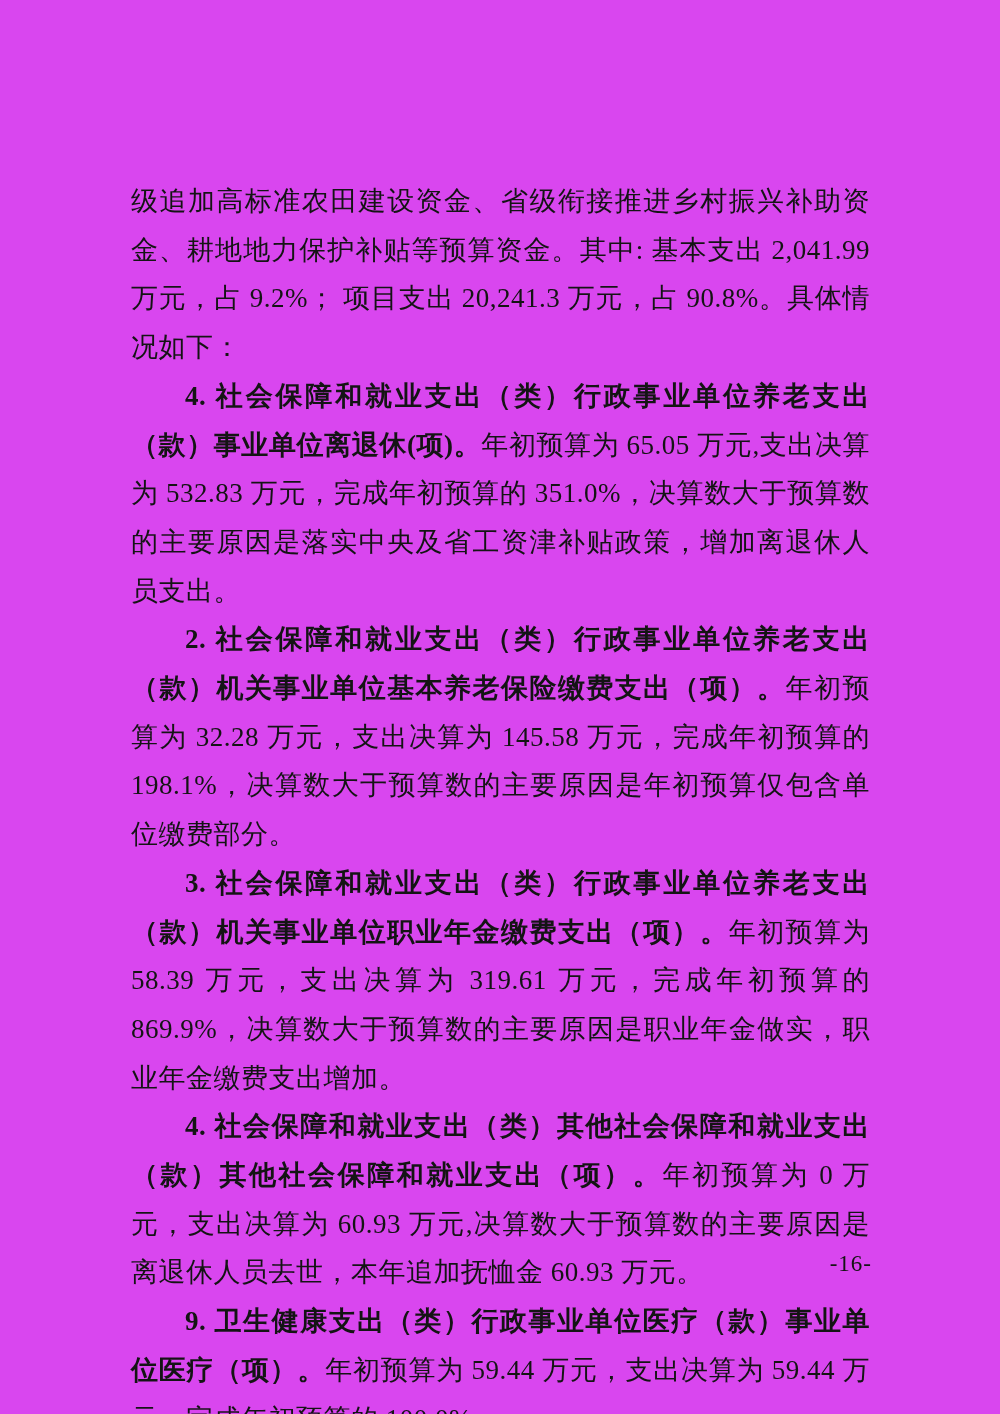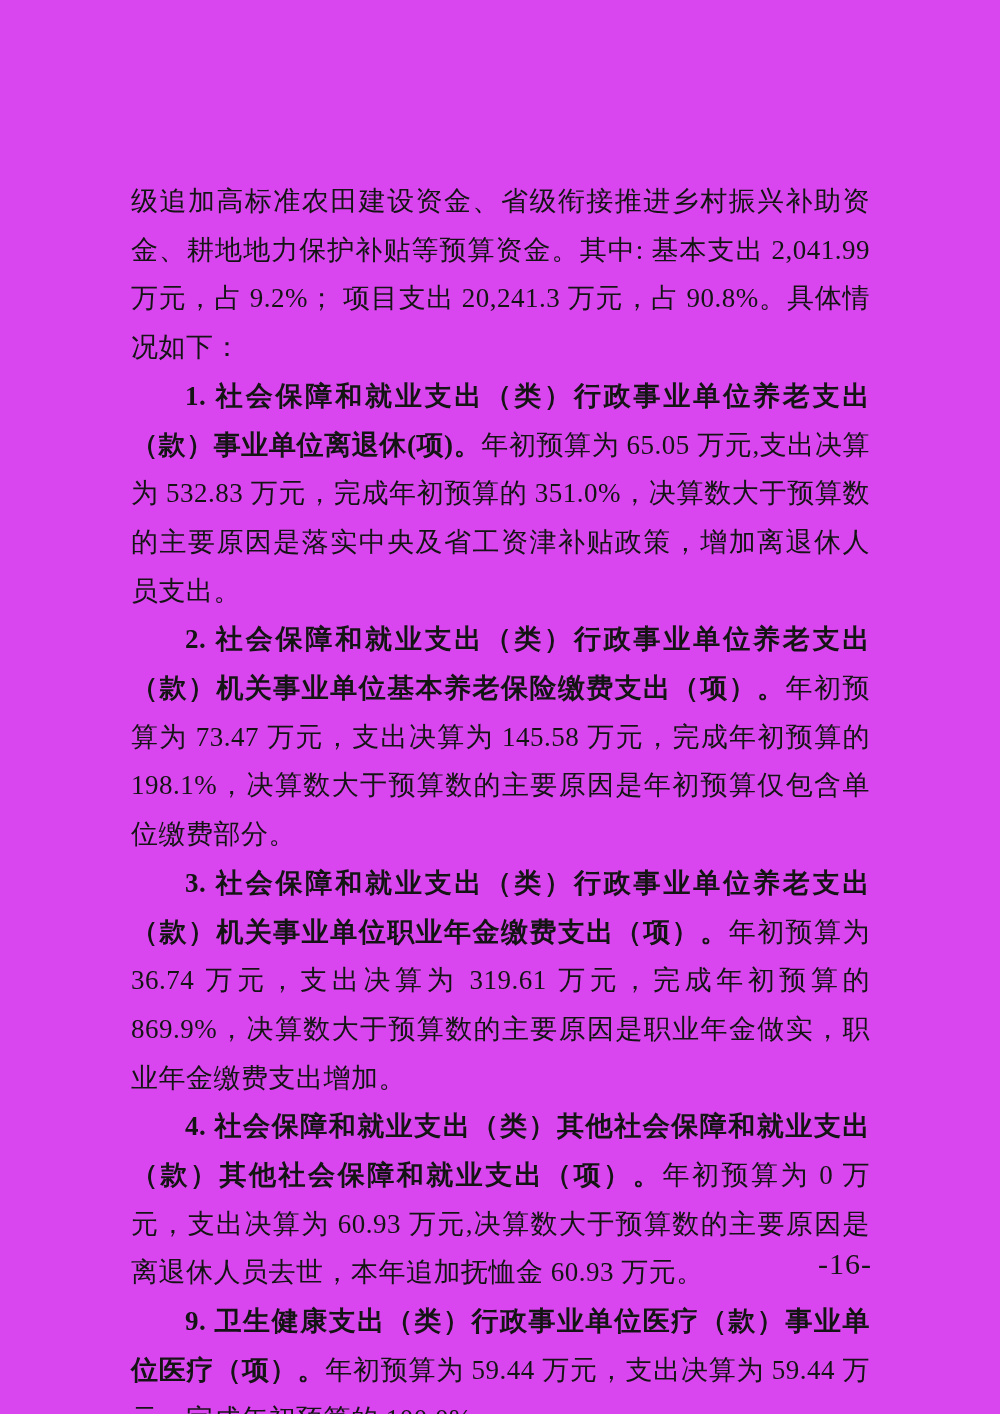--- a/index.html
+++ b/index.html
@@ -40,33 +40,33 @@
   .run {
     font-weight: 400;
   }
   .run.bold {
     font-weight: 700;
   }
   .page-number {
     position: absolute;
     top: 1248px;
     right: 128px;
-    font-size: 30px;
+    font-size: 23px;
     line-height: 32px;
     letter-spacing: 1px;
     color: #141414;
     font-family: "Liberation Serif", "DejaVu Serif", serif;
   }
 </style>
 </head>
 <body>
 
 <div class="page">
   <main class="content">
       <p class=""><span class="run">级追加高标准农田建设资金、省级衔接推进乡村振兴补助资金、耕地地力保护补贴等预算资金。其中: 基本支出 2,041.99 万元，占 9.2%； 项目支出 20,241.3 万元，占 90.8%。具体情况如下：</span></p>
-      <p class="indent"><span class="run bold">1. 社会保障和就业支出（类）行政事业单位养老支出（款）事业单位离退休(项)。</span><span class="run">年初预算为 65.05 万元,支出决算为 532.83 万元，完成年初预算的 351.0%，决算数大于预算数的主要原因是落实中央及省工资津补贴政策，增加离退休人员支出。</span></p>
-      <p class="indent"><span class="run bold">2. 社会保障和就业支出（类）行政事业单位养老支出（款）机关事业单位基本养老保险缴费支出（项）。</span><span class="run">年初预算为 73.47 万元，支出决算为 145.58 万元，完成年初预算的 198.1%，决算数大于预算数的主要原因是年初预算仅包含单位缴费部分。</span></p>
-      <p class="indent"><span class="run bold">3. 社会保障和就业支出（类）行政事业单位养老支出（款）机关事业单位职业年金缴费支出（项）。</span><span class="run">年初预算为 36.74 万元，支出决算为 319.61 万元，完成年初预算的 869.9%，决算数大于预算数的主要原因是职业年金做实，职业年金缴费支出增加。</span></p>
+      <p class="indent"><span class="run bold">4. 社会保障和就业支出（类）行政事业单位养老支出（款）事业单位离退休(项)。</span><span class="run">年初预算为 65.05 万元,支出决算为 532.83 万元，完成年初预算的 351.0%，决算数大于预算数的主要原因是落实中央及省工资津补贴政策，增加离退休人员支出。</span></p>
+      <p class="indent"><span class="run bold">2. 社会保障和就业支出（类）行政事业单位养老支出（款）机关事业单位基本养老保险缴费支出（项）。</span><span class="run">年初预算为 32.28 万元，支出决算为 145.58 万元，完成年初预算的 198.1%，决算数大于预算数的主要原因是年初预算仅包含单位缴费部分。</span></p>
+      <p class="indent"><span class="run bold">3. 社会保障和就业支出（类）行政事业单位养老支出（款）机关事业单位职业年金缴费支出（项）。</span><span class="run">年初预算为 58.39 万元，支出决算为 319.61 万元，完成年初预算的 869.9%，决算数大于预算数的主要原因是职业年金做实，职业年金缴费支出增加。</span></p>
       <p class="indent"><span class="run bold">4. 社会保障和就业支出（类）其他社会保障和就业支出（款）其他社会保障和就业支出（项）。</span><span class="run">年初预算为 0 万元，支出决算为 60.93 万元,决算数大于预算数的主要原因是离退休人员去世，本年追加抚恤金 60.93 万元。</span></p>
       <p class="indent"><span class="run bold">9. 卫生健康支出（类）行政事业单位医疗（款）事业单位医疗（项）。</span><span class="run">年初预算为 59.44 万元，支出决算为 59.44 万元，完成年初预算的 100.0%。</span></p>
     </main>
   <div class="page-number">-16-</div>
 </div>
 
 </body></html>

